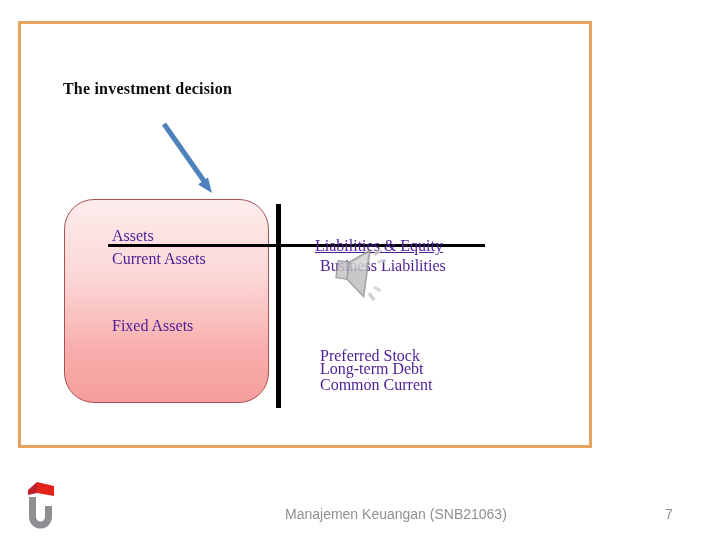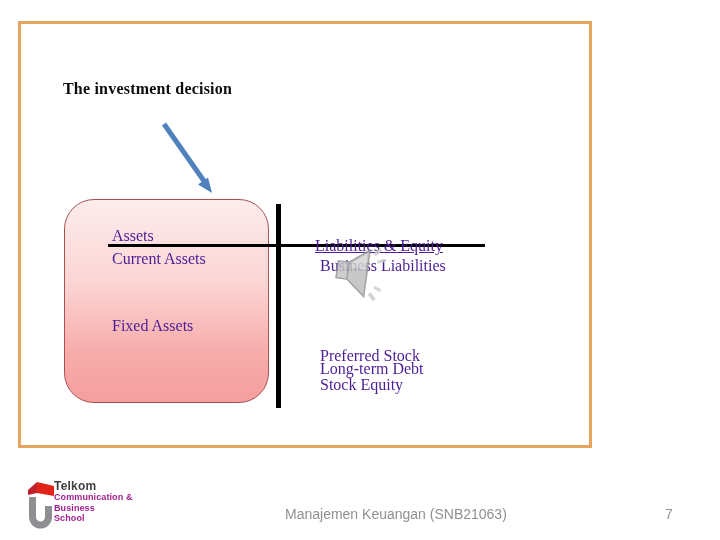--- a/index.html
+++ b/index.html
@@ -89,21 +89,21 @@
 <div class="abs hline"></div>
 
 <div class="abs bs-label lbl-assets">Assets</div>
 <div class="abs bs-label lbl-current-assets">Current Assets</div>
 <div class="abs bs-label lbl-fixed-assets">Fixed Assets</div>
 
 <div class="abs bs-label lbl-liab-heading">Liabilities &amp; Equity</div>
 <div class="abs bs-label lbl-current-liab">Business Liabilities</div>
 <div class="abs bs-label lbl-ltd">Long-term Debt</div>
 <div class="abs bs-label lbl-pref">Preferred Stock</div>
-<div class="abs bs-label lbl-common">Stock Equity</div>
+<div class="abs bs-label lbl-common">Common Current</div>
 
 <svg class="abs audio-svg" width="60" height="62" viewBox="0 0 60 62">
   <g transform="rotate(8 30 31)">
     <rect x="6" y="23" width="12" height="17" fill="#c3c3c3" stroke="#8f8f8f" stroke-width="1.5"></rect>
     <polygon points="17,23 36,8 36,55 17,40" fill="#bdbdbd" stroke="#8f8f8f" stroke-width="1.5"></polygon>
     <polygon points="19,24 34,12 34,28 19,28" fill="#dadada" opacity="0.8"></polygon>
     <line x1="41" y1="12" x2="47" y2="6" stroke="#c9c9c9" stroke-width="3.5"></line>
     <line x1="45" y1="19" x2="52" y2="16" stroke="#cfcfcf" stroke-width="3"></line>
     <line x1="45" y1="44" x2="52" y2="47" stroke="#cfcfcf" stroke-width="3"></line>
     <line x1="41" y1="51" x2="47" y2="57" stroke="#c9c9c9" stroke-width="3.5"></line>
@@ -112,19 +112,13 @@
 
 <div class="abs footer-text footer-course">Manajemen Keuangan (SNB21063)</div>
 <div class="abs footer-text footer-page">7</div>
 
 <div class="abs logo">
   <svg class="logo-mark" width="27" height="54" viewBox="0 0 27 54">
     <polygon points="0,10 9,2 9,13 0,15" fill="#c01f2f"></polygon>
     <polygon points="9,2 26,6 26,16 9,13" fill="#e2231a"></polygon>
     <path d="M1,17 L8,17 L8,37 A4.5,4.5 0 0 0 17,37 L17,26 L24,26 L24,37 A11.5,11.5 0 0 1 1,37 Z" fill="#8d8f92"></path>
   </svg>
-  <div class="logo-text">
-    <div class="logo-telkom">Telkom</div>
-    <div class="logo-sub">Communication &amp;</div>
-    <div class="logo-sub">Business</div>
-    <div class="logo-sub">School</div>
-  </div>
 </div>
 
 </body></html>

